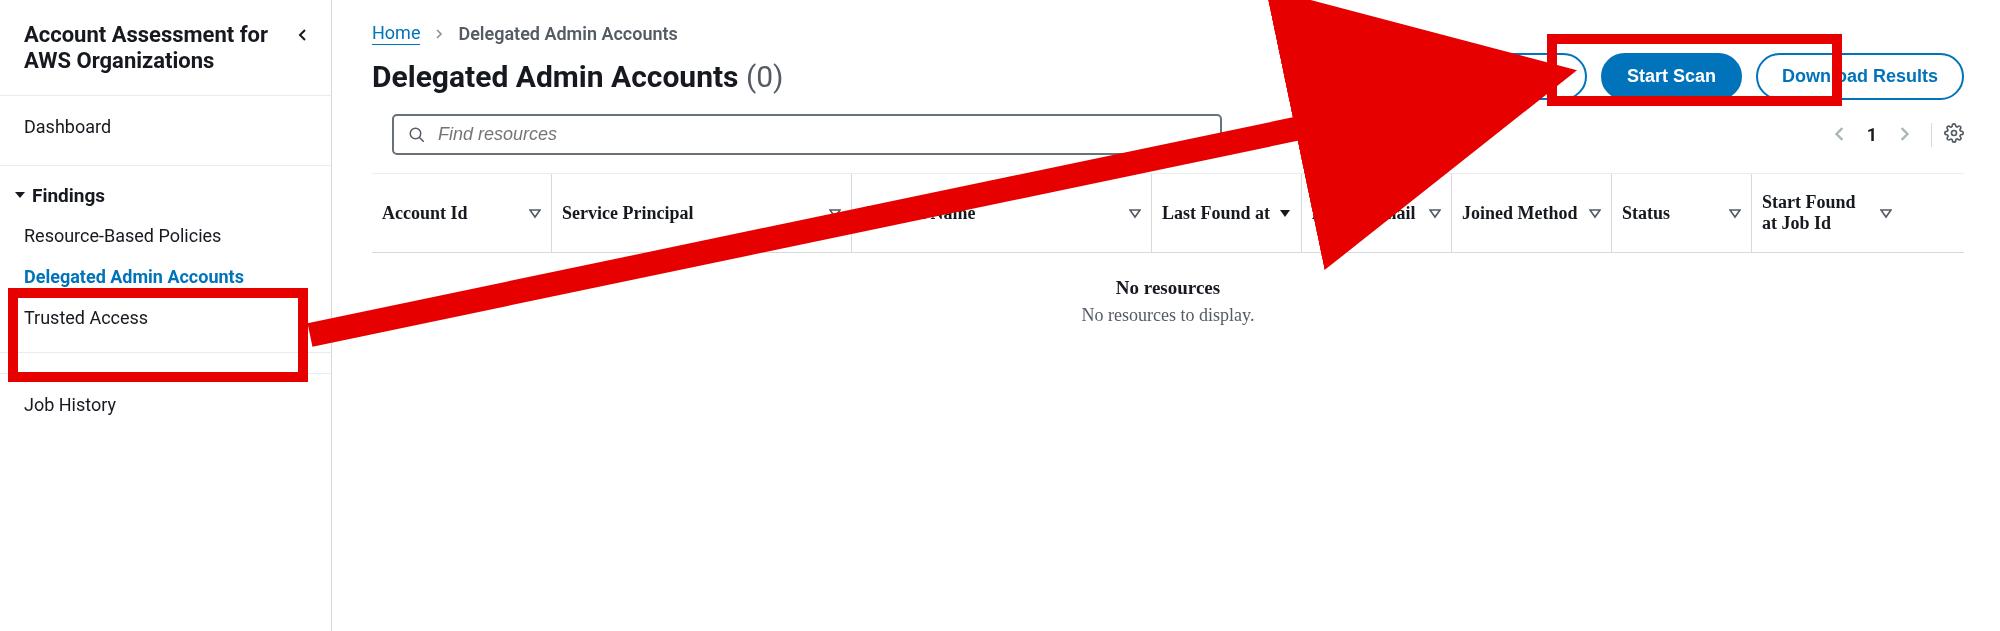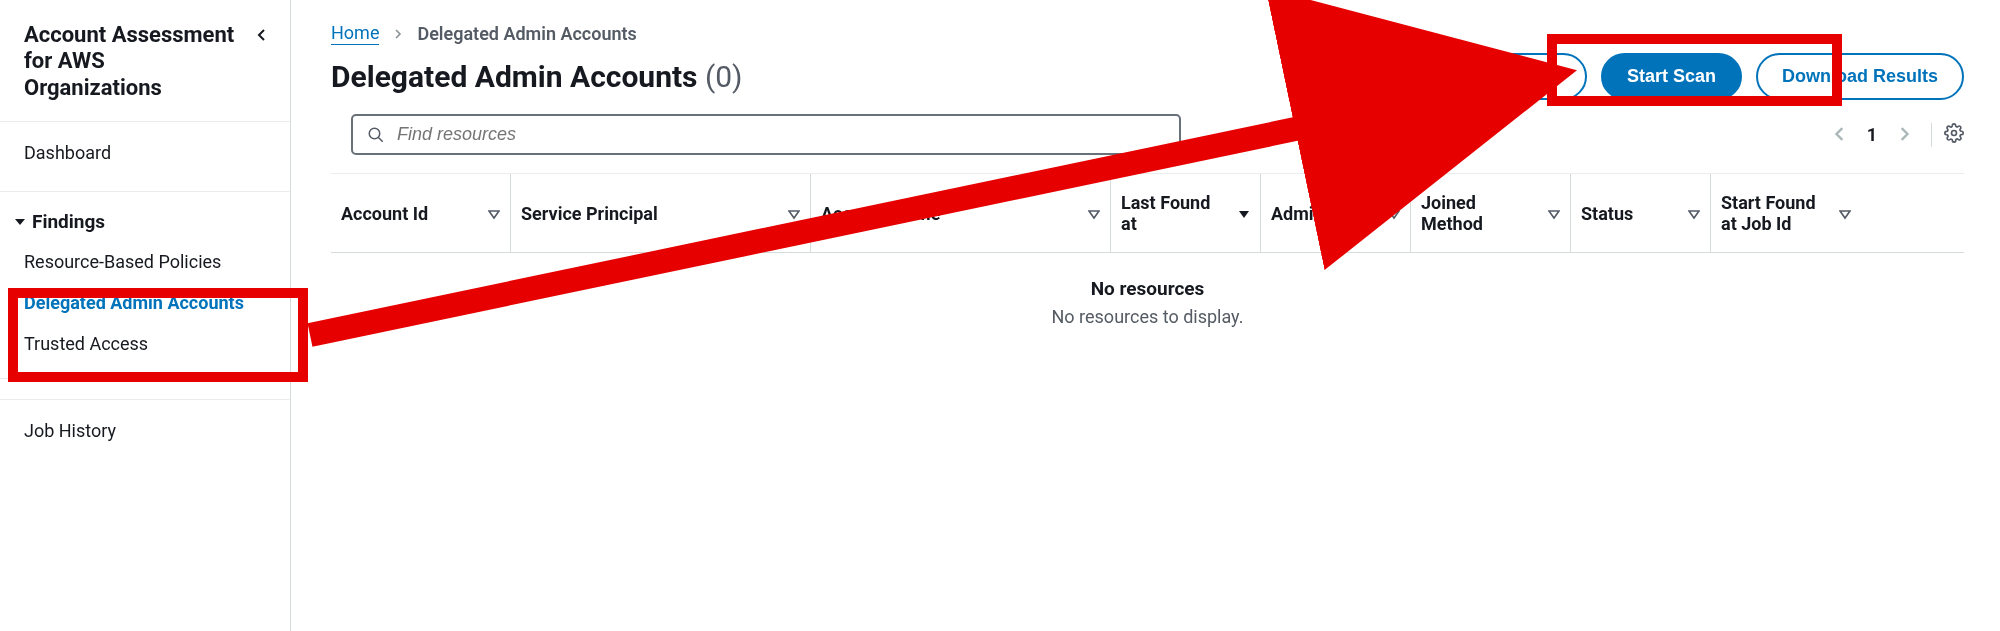--- a/index.html
+++ b/index.html
@@ -10,21 +10,21 @@
       background: #fff;
       width: 2000px;
       height: 631px;
       overflow: hidden;
       position: relative;
     }
     .layout { display: flex; height: 100%; }
 
     
     .sidebar {
-      width: 291px;
+      width: 332px;
       border-right: 1px solid #d5dbdb;
       padding-top: 14px;
       flex-shrink: 0;
     }
     .sidebar-header {
       display: flex;
       align-items: flex-start;
       justify-content: space-between;
       padding: 8px 16px 6px 24px;
     }
@@ -166,20 +166,21 @@
     }
     .pager .page-num { color: #16191f; font-weight: 700; }
     .pager .nav { cursor: pointer; color: #aab7b8; }
     .pager .nav svg { width: 14px; height: 14px; }
     .pager .gear { cursor: pointer; color: #545b64; padding-left: 12px; border-left: 1px solid #d5dbdb; }
     .pager .gear svg { width: 20px; height: 20px; }
 
     
     .table-wrap {
       border-top: 1px solid #eaeded;
+      font-family: Liberation Serif, serif;
     }
     .thead {
       display: flex;
       align-items: stretch;
       border-bottom: 1px solid #d5dbdb;
     }
     .th {
       padding: 18px 10px;
       font-size: 18px;
       font-weight: 700;

